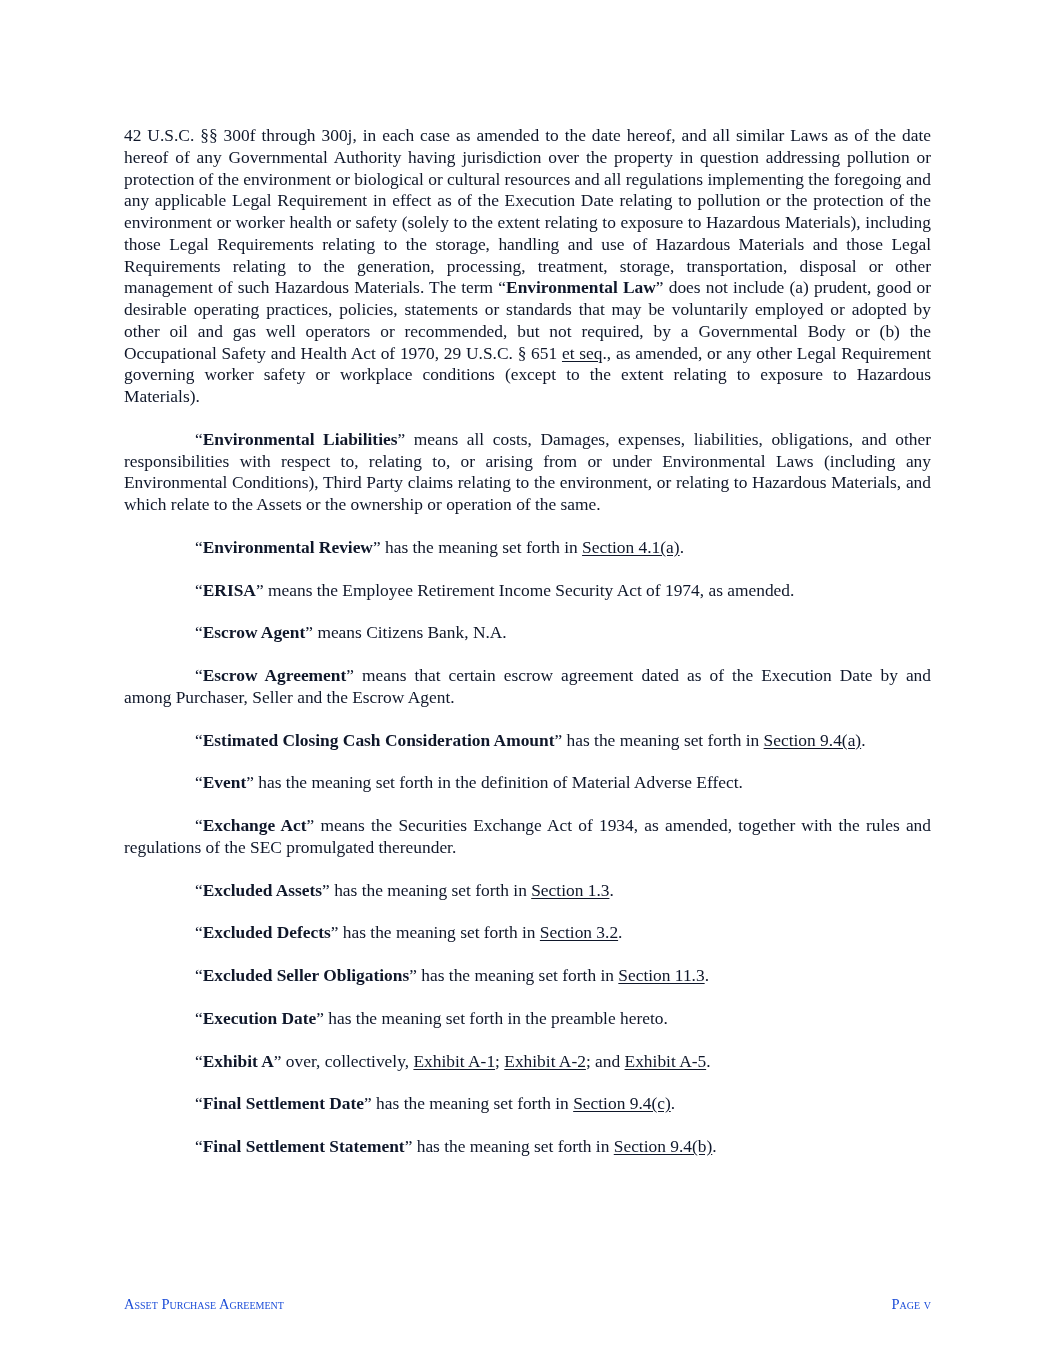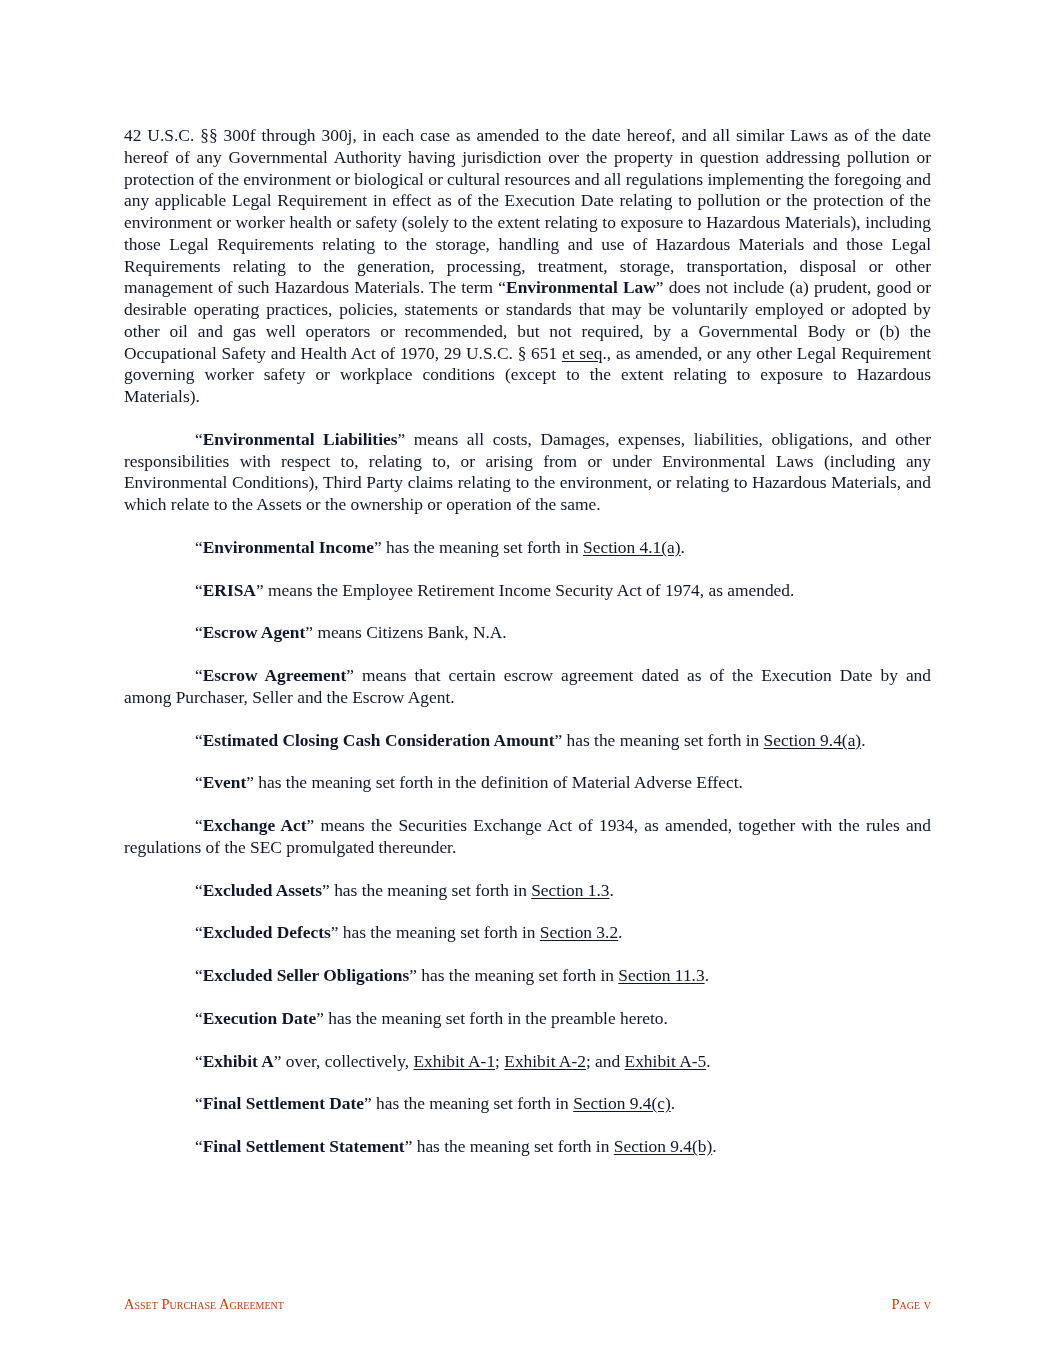--- a/index.html
+++ b/index.html
@@ -10,34 +10,34 @@
     font-size: 17.4px; line-height: 21.75px; color: #0f172a;
   }
   .para { margin: 0 0 21px 0; text-align: justify; }
   .indent { text-indent: 71px; }
   .nojust { text-align: left; }
   b { font-weight: bold; }
   .ref { text-decoration: underline; text-underline-offset: 2px; text-align: center; }
   .footer {
     position: absolute; top: 1296px; left: 124px; width: 807px;
     font-family: "Liberation Serif", "DejaVu Serif", serif;
-    font-size: 14.5px; color: #c2410c; font-variant: small-caps;
+    font-size: 14.5px; color: #1d4ed8; font-variant: small-caps;
     display: flex; justify-content: space-between;
   }
 </style>
 </head>
 <body>
 
 <div class="page">
 
   <p class="para"><span>42 U.S.C. §§ 300f through 300j, in each case as amended to the date hereof, and all similar Laws as of the date hereof of any Governmental Authority having jurisdiction over the property in question addressing pollution or protection of the environment or biological or cultural resources and all regulations implementing the foregoing and any applicable Legal Requirement in effect as of the Execution Date relating to pollution or the protection of the environment or worker health or safety (solely to the extent relating to exposure to Hazardous Materials), including those Legal Requirements relating to the storage, handling and use of Hazardous Materials and those Legal Requirements relating to the generation, processing, treatment, storage, transportation, disposal or other management of such Hazardous Materials. The term “</span><b>Environmental Law</b><span>” does not include (a) prudent, good or desirable operating practices, policies, statements or standards that may be voluntarily employed or adopted by other oil and gas well operators or recommended, but not required, by a Governmental Body or (b) the Occupational Safety and Health Act of 1970, 29 U.S.C.  § 651 </span><span class="ref">et seq</span><span>., as amended, or any other Legal Requirement governing worker safety or workplace conditions (except to the extent relating to exposure to Hazardous Materials).</span></p>
 
   <p class="para indent"><span>“</span><b>Environmental Liabilities</b><span>” means all costs, Damages, expenses, liabilities, obligations, and other responsibilities with respect to, relating to, or arising from or under Environmental Laws (including any Environmental Conditions), Third Party claims relating to the environment, or relating to Hazardous Materials, and which relate to the Assets or the ownership or operation of the same.</span></p>
 
-  <p class="para indent nojust"><span>“</span><b>Environmental Income</b><span>” has the meaning set forth in </span><span class="ref">Section 4.1(a)</span><span>.</span></p>
+  <p class="para indent nojust"><span>“</span><b>Environmental Review</b><span>” has the meaning set forth in </span><span class="ref">Section 4.1(a)</span><span>.</span></p>
 
 
   <p class="para indent nojust"><span>“</span><b>ERISA</b><span>” means the Employee Retirement Income Security Act of 1974, as amended.</span></p>
 
   <p class="para indent nojust"><span>“</span><b>Escrow Agent</b><span>” means Citizens Bank, N.A.</span></p>
 
   <p class="para indent"><span>“</span><b>Escrow Agreement</b><span>” means that certain escrow agreement dated as of the Execution Date by and among Purchaser, Seller and the Escrow Agent.</span></p>
 
   <p class="para indent nojust"><span>“</span><b>Estimated Closing Cash Consideration Amount</b><span>” has the meaning set forth in </span><span class="ref">Section 9.4(a)</span><span>.</span></p>
 

